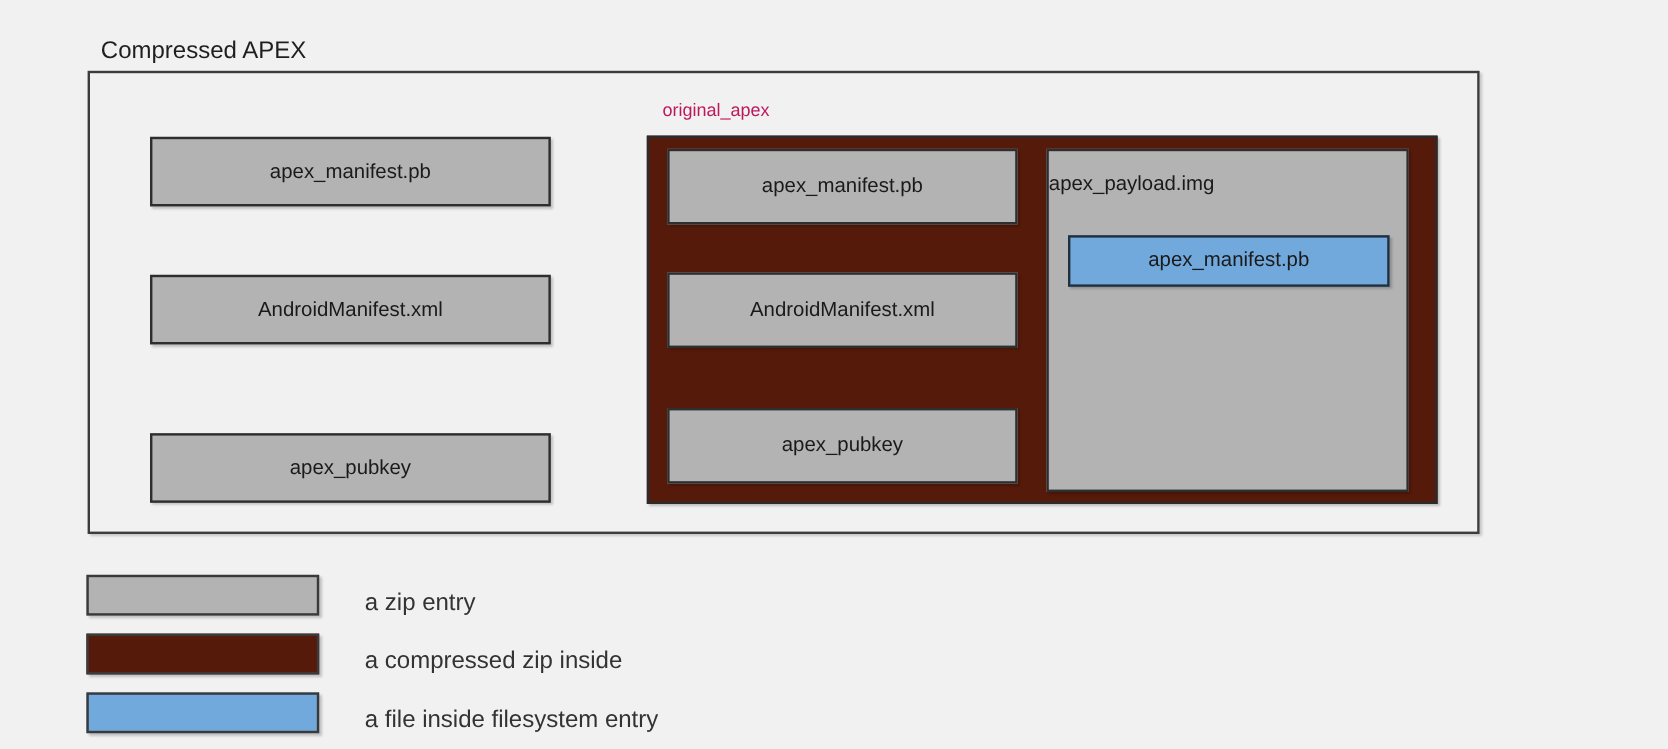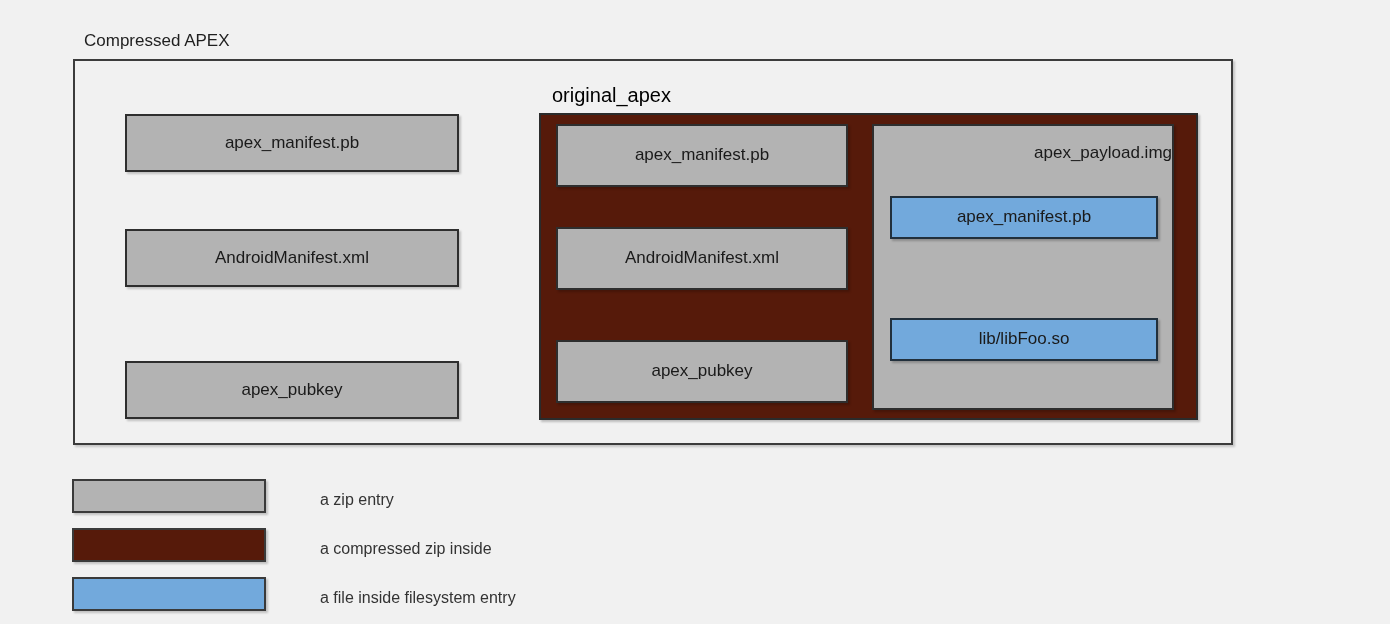--- a/index.html
+++ b/index.html
@@ -44,42 +44,42 @@
     height: 386px;
     background: #f1f1f1;
     border: 2px solid #3c3c3c;
     box-shadow: 2px 2px 2px rgba(0,0,0,0.18);
     display: block;
   }
   .outer-label {
     position: absolute;
     left: 84px;
     top: 31px;
-    font-size: 17px;
+    font-size: 20px;
     color: #1f1f1f;
     white-space: nowrap;
   }
 
   
   .compressed-box {
     left: 539px;
     top: 113px;
     width: 659px;
     height: 307px;
     background: #561a0a;
     border: 2px solid #2b2b2b;
     box-shadow: 2px 2px 2px rgba(0,0,0,0.22);
     display: block;
   }
   .compressed-label {
     position: absolute;
     left: 552px;
     top: 84px;
-    font-size: 20px;
-    color: #000000;
+    font-size: 15px;
+    color: #be185d;
     white-space: nowrap;
   }
 
   
   .zip-entry {
     background: #b3b3b3;
     border: 2px solid #2e2e2e;
     box-shadow: 2px 2px 2px rgba(0,0,0,0.2);
   }
 
@@ -99,21 +99,21 @@
     background: #b3b3b3;
     border: 2px solid #2e2e2e;
     box-shadow: 2px 2px 2px rgba(0,0,0,0.2);
     display: block;
   }
   .payload-title {
     position: absolute;
     left: 0;
     top: 18px;
     width: 100%;
-    text-align: right;
+    text-align: left;
     font-size: 17px;
     color: #1a1a1a;
     white-space: nowrap;
   }
 
   
   .left-1 { left: 125px; top: 114px; width: 334px; height: 58px; }
   .left-2 { left: 125px; top: 229px; width: 334px; height: 58px; }
   .left-3 { left: 125px; top: 361px; width: 334px; height: 58px; }
 
@@ -136,22 +136,22 @@
     box-sizing: border-box;
     border: 2px solid #3a3a3a;
     box-shadow: 2px 2px 2px rgba(0,0,0,0.2);
   }
   .legend-swatch.sw-0 { top: 479px; background: #b3b3b3; }
   .legend-swatch.sw-1 { top: 528px; background: #561a0a; }
   .legend-swatch.sw-2 { top: 577px; background: #72a9dc; }
 
   .legend-text {
     position: absolute;
-    left: 320px;
-    font-size: 16px;
+    left: 304px;
+    font-size: 20px;
     color: #333333;
     white-space: nowrap;
   }
   .legend-text.tx-0 { top: 491px; }
   .legend-text.tx-1 { top: 540px; }
   .legend-text.tx-2 { top: 589px; }
 </style>
 </head>
 <body>
 
@@ -171,21 +171,20 @@
 
   <div class="node zip-entry mid-1">apex_manifest.pb</div>
   <div class="node zip-entry mid-2">AndroidManifest.xml</div>
   <div class="node zip-entry mid-3">apex_pubkey</div>
 
   <div class="node payload-box">
     <div class="payload-title">apex_payload.img</div>
   </div>
 
   <div class="node fs-file blue-1">apex_manifest.pb</div>
-  <div class="node fs-file blue-3">lib/libFoo.so</div>
 
   <div class="legend-swatch sw-0"></div>
   <div class="legend-text tx-0">a zip entry</div>
 
   <div class="legend-swatch sw-1"></div>
   <div class="legend-text tx-1">a compressed zip inside</div>
 
   <div class="legend-swatch sw-2"></div>
   <div class="legend-text tx-2">a file inside filesystem entry</div>
 

